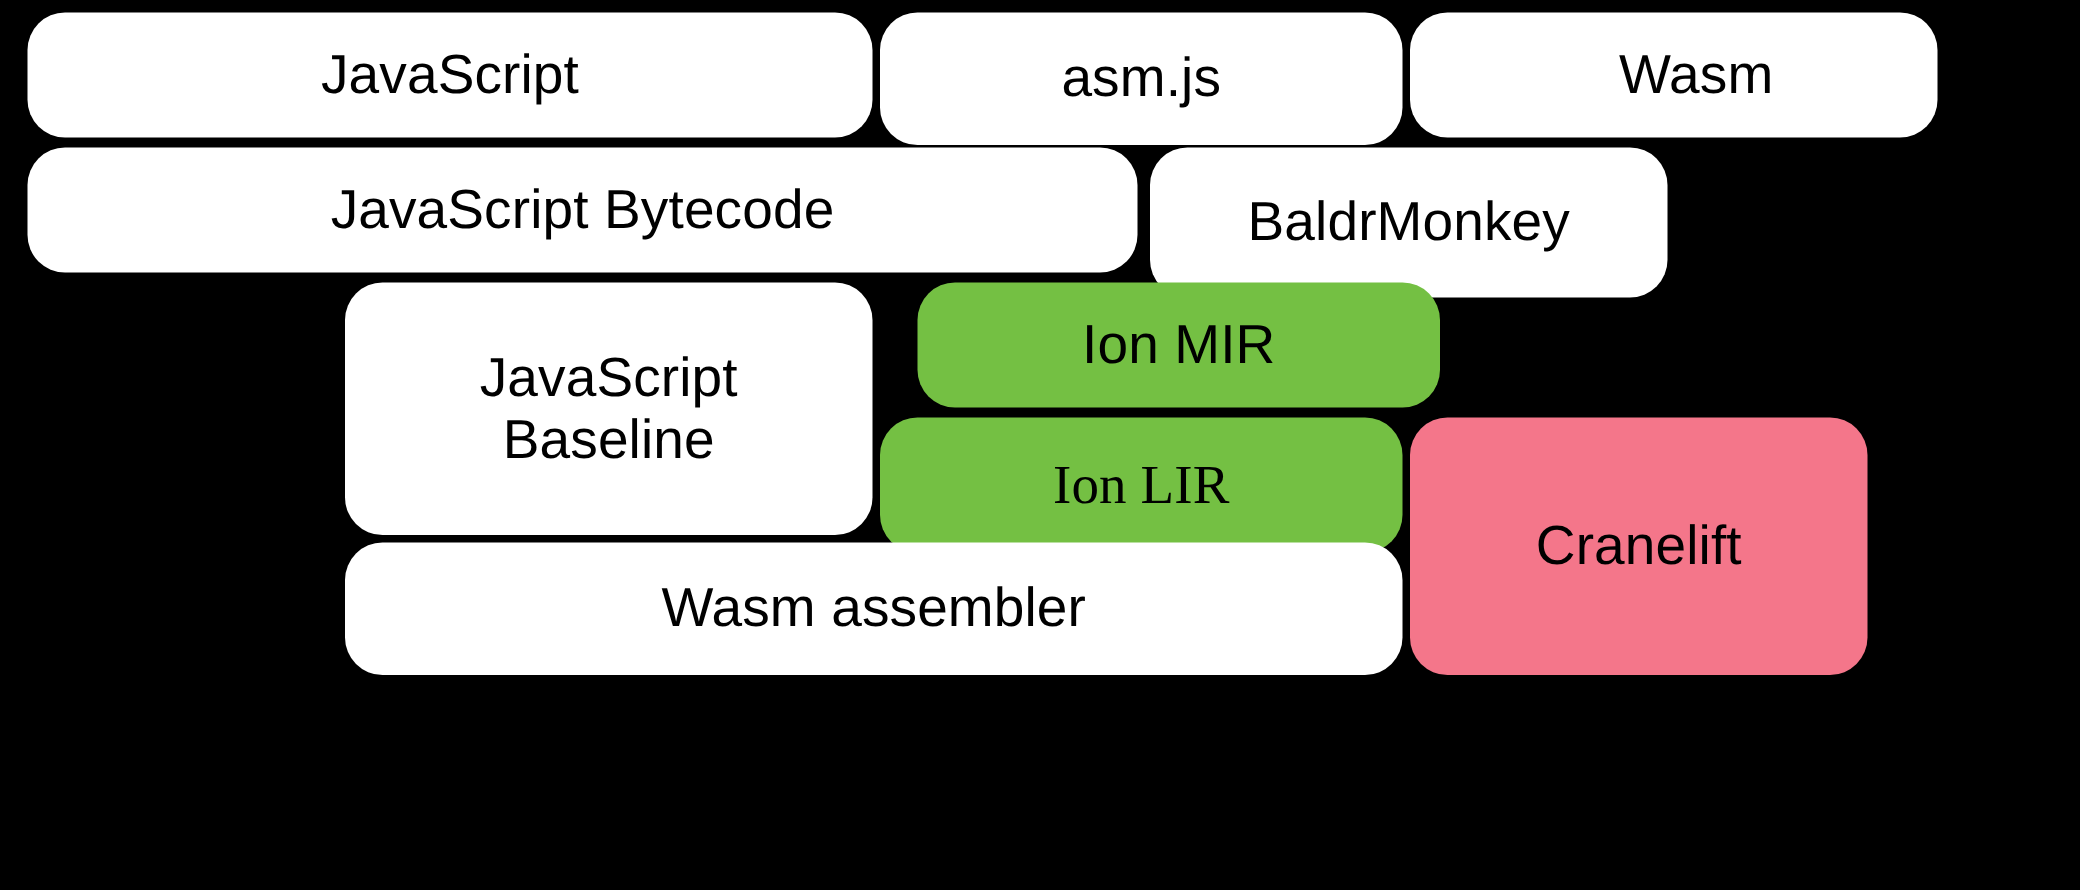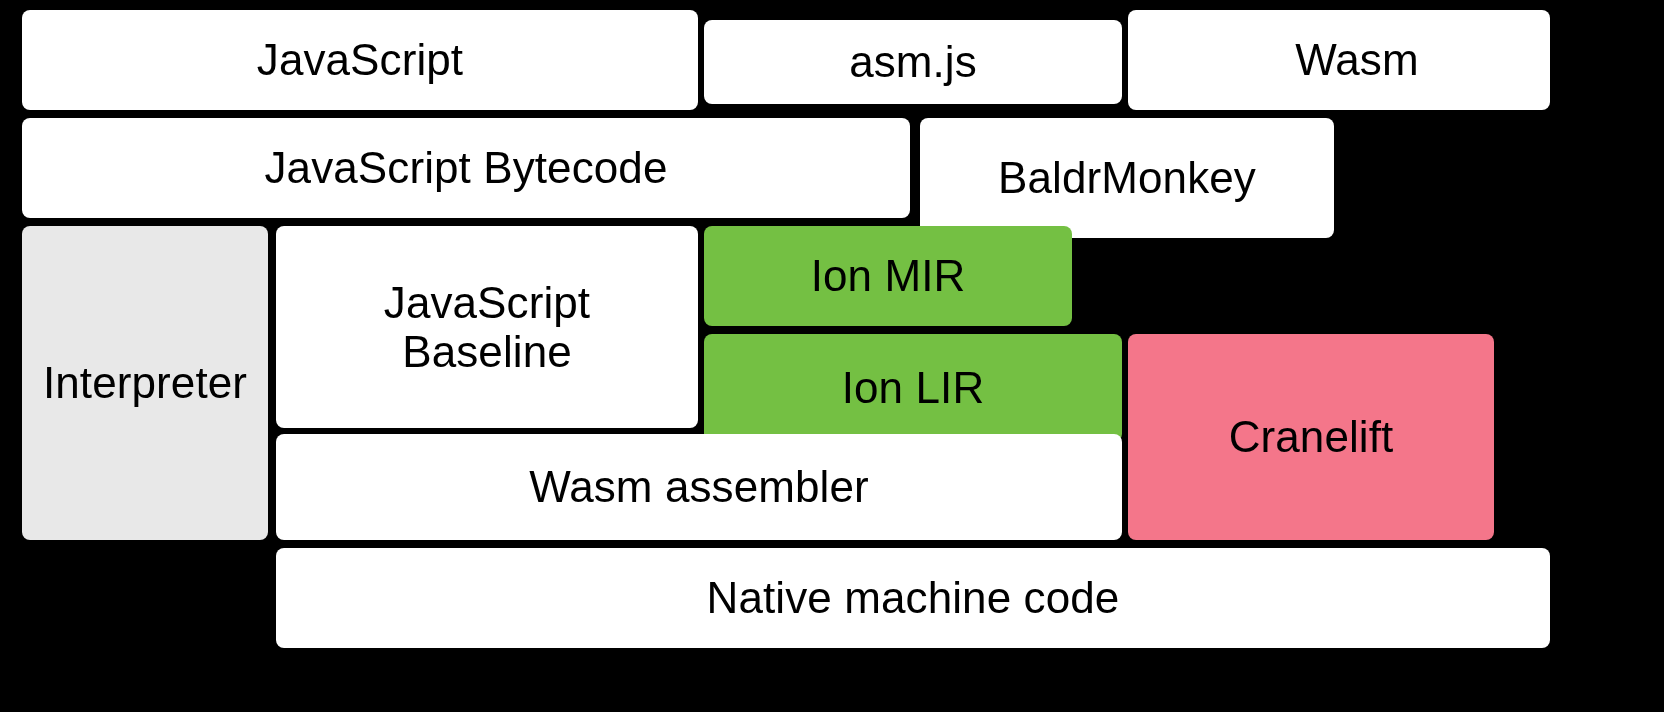--- a/index.html
+++ b/index.html
@@ -14,52 +14,52 @@
   #stage {
     position: relative;
     width: 1664px;
     height: 712px;
     background: #000000;
     overflow: hidden;
   }
   .box {
     position: absolute;
     box-sizing: border-box;
-    border-radius: 8px;
+    border-radius: 30px;
     background: #ffffff;
     color: #000000;
     display: flex;
     align-items: center;
     justify-content: center;
     text-align: center;
     font-size: 44px;
     line-height: 1.12;
     font-weight: 400;
     letter-spacing: 0.1px;
     white-space: pre-line;
     user-select: none;
   }
   .box.gray   { background: #e8e8e8; }
   .box.green  { background: #74c043; }
   .box.red    { background: #f4768a; }
 
   
   #box-javascript      { left: 22px;   top: 10px;  width: 676px;  height: 100px; }
-  #box-asmjs           { left: 704px;  top: 10px;  width: 418px;  height: 84px; margin-top: 10px; }
+  #box-asmjs           { left: 704px;  top: 10px;  width: 418px;  height: 106px; }
   #box-wasm            { left: 1128px; top: 10px;  width: 422px;  height: 100px; padding-left: 36px; }
 
   
   #box-js-bytecode     { left: 22px;   top: 118px; width: 888px;  height: 100px; }
   #box-baldrmonkey     { left: 920px;  top: 118px; width: 414px;  height: 120px; }
 
   
   #box-interpreter     { left: 22px;   top: 226px; width: 246px;  height: 314px; }
   #box-js-baseline     { left: 276px;  top: 226px; width: 422px;  height: 202px; }
-  #box-ion-mir         { left: 704px;  top: 226px; width: 368px;  height: 100px; }
-  #box-ion-lir         { left: 704px;  top: 334px; width: 418px;  height: 108px;  }
+  #box-ion-mir         { left: 734px;  top: 226px; width: 418px;  height: 100px; }
+  #box-ion-lir         { left: 704px;  top: 334px; width: 418px;  height: 108px; font-family: Liberation Serif, serif;  }
   #box-cranelift       { left: 1128px; top: 334px; width: 366px;  height: 206px; }
   #box-macro-assembler { left: 276px;  top: 434px; width: 846px;  height: 106px; }
 
   
   #box-native-code     { left: 276px;  top: 548px; width: 1274px; height: 100px; }
 </style>
 </head>
 <body>
 
 <div id="stage">
@@ -67,28 +67,26 @@
   <div class="box" id="box-javascript">JavaScript</div>
 
   <div class="box" id="box-asmjs">asm.js</div>
 
   <div class="box" id="box-wasm">Wasm</div>
 
   <div class="box" id="box-js-bytecode">JavaScript Bytecode</div>
 
   <div class="box" id="box-baldrmonkey">BaldrMonkey</div>
 
-  <div class="box gray" id="box-interpreter">Interpreter</div>
 
   <div class="box" id="box-js-baseline">JavaScript
 Baseline</div>
 
   <div class="box green" id="box-ion-mir">Ion MIR</div>
 
   <div class="box green" id="box-ion-lir">Ion LIR</div>
 
   <div class="box red" id="box-cranelift">Cranelift</div>
 
   <div class="box" id="box-macro-assembler">Wasm assembler</div>
 
-  <div class="box" id="box-native-code">Native machine code</div>
 
 </div>
 
 </body></html>

